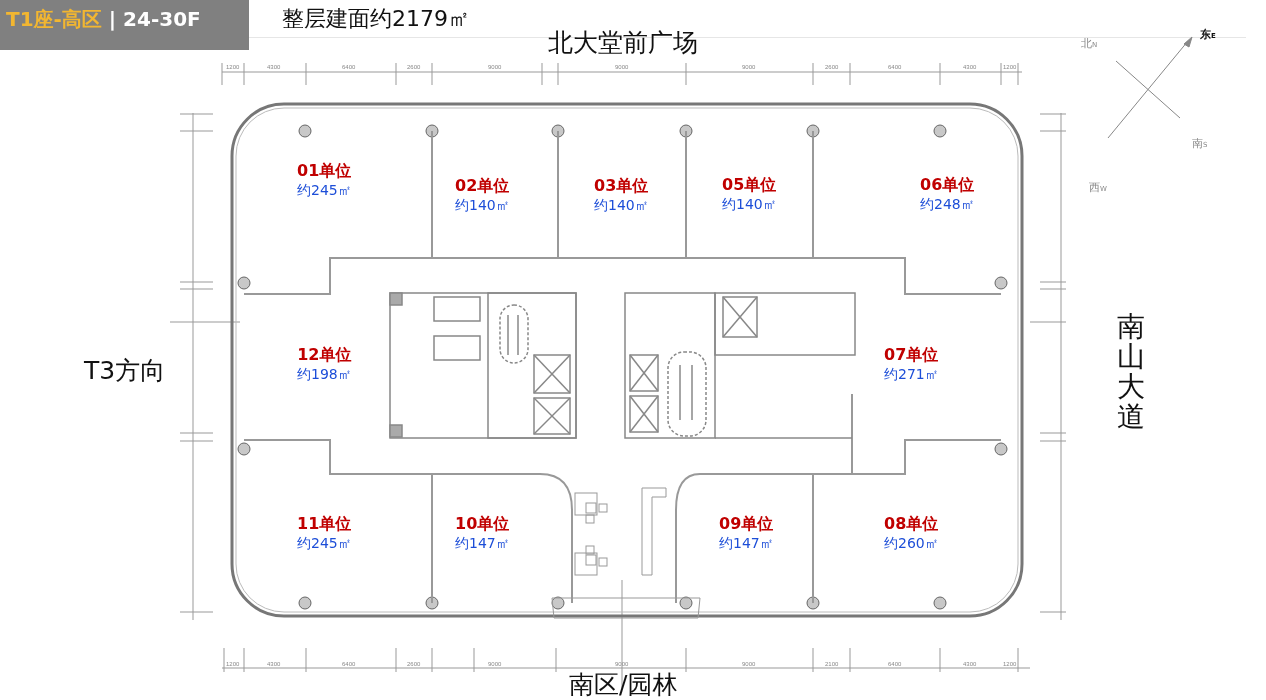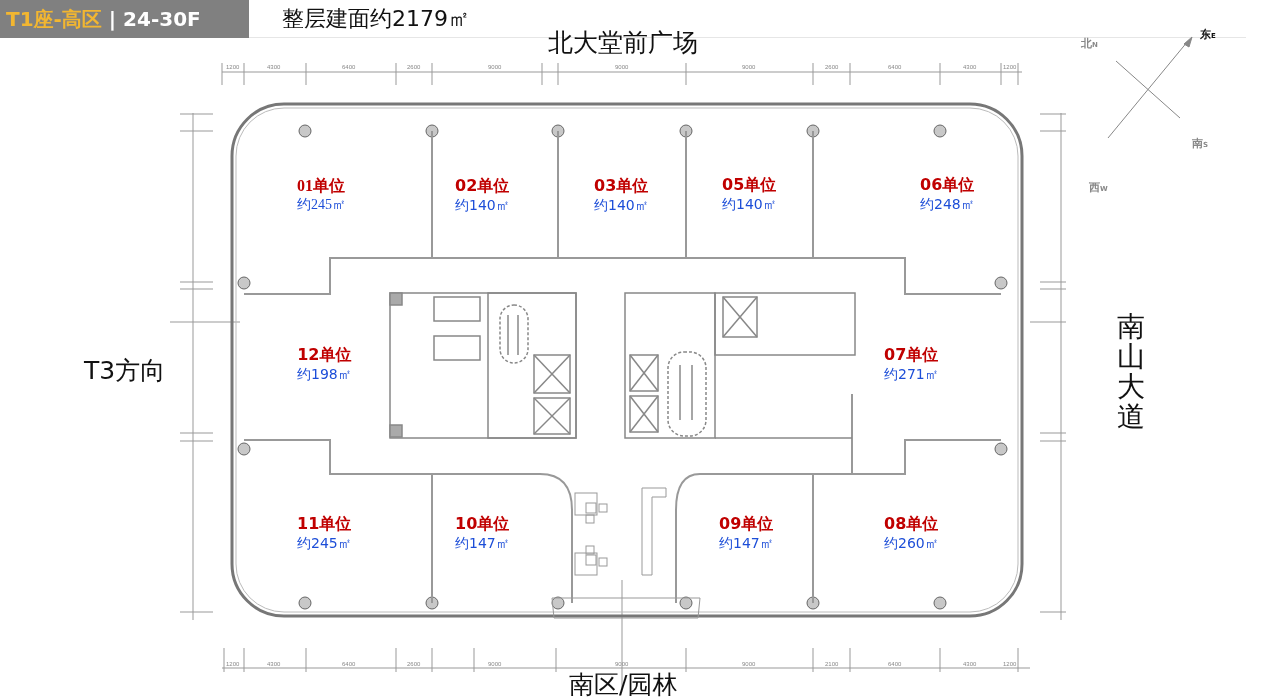--- a/index.html
+++ b/index.html
@@ -1,32 +1,32 @@
 <!DOCTYPE html>
 <html><head>
 <meta charset="utf-8">
 <style>
   html,body{margin:0;padding:0;background:#fff;}
   body{width:1266px;height:700px;position:relative;overflow:hidden;font-family:"DejaVu Sans","Liberation Sans",sans-serif;}
-  .badge{position:absolute;left:0;top:0;width:249px;height:38px;background:#808080;color:#f2b630;font-weight:bold;font-size:20px;line-height:38px;padding-left:6px;box-sizing:border-box;white-space:nowrap;}
+  .badge{position:absolute;left:0;top:0;width:249px;height:50px;background:#808080;color:#f2b630;font-weight:bold;font-size:20px;line-height:38px;padding-left:6px;box-sizing:border-box;white-space:nowrap;}
   .badge .sep{color:#fff;}
   .badge .floors{color:#fff;}
   .total-area{position:absolute;left:262px;top:4px;font-size:22px;color:#111;white-space:nowrap;margin-left:20px;}
   .top-rule{position:absolute;left:249px;right:20px;top:37px;height:1px;background:#e6e6e6;}
   .dir-label{position:absolute;font-size:25px;color:#111;white-space:nowrap;}
   .north{left:548px;top:26px;}
   .south{left:569px;top:668px;}
   .west{left:84px;top:354px;}
   .east{left:1117px;top:312px;width:26px;line-height:30px;text-align:center;font-size:28px;white-space:normal;word-break:break-all;}
   svg{position:absolute;left:0;top:0;}
   .unit{position:absolute;text-align:left;white-space:nowrap;}
   .unit .name{color:#c00000;font-weight:bold;font-size:16px;line-height:20px;display:block;}
   .unit .area{color:#1d4ed8;font-size:14px;line-height:18px;display:block;}
   .dim{font-family:"Liberation Sans",sans-serif;font-size:6px;fill:#888;}
-  .compass-txt{position:absolute;font-size:11px;color:#888;white-space:nowrap;font-weight:bold;}
+  .compass-txt{position:absolute;font-size:11px;color:#888;white-space:nowrap;}
   .compass-txt small{font-size:7px;}
   .compass-east{color:#111;font-weight:bold;}
 </style>
 </head>
 <body>
 
 <div class="badge">
   <span>T1座-高区</span>
   <span class="sep">|</span>
   <span class="floors">24-30F</span>
@@ -223,21 +223,21 @@
 <div class="compass-txt compass-east" style="left:1200px;top:27px;">
   <span>东</span><small>E</small>
 </div>
 <div class="compass-txt" style="left:1089px;top:140px;margin-top:40px;">
   <span>西</span><small>W</small>
 </div>
 <div class="compass-txt" style="left:1192px;top:136px;">
   <span>南</span><small>S</small>
 </div>
 
-<div class="unit" style="left:297px;top:176px;font-family:Liberation Serif, serif;">
+<div class="unit" style="left:297px;top:161px;">
   <span class="name">01单位</span>
   <span class="area">约245㎡</span>
 </div>
 <div class="unit" style="left:455px;top:176px;">
   <span class="name">02单位</span>
   <span class="area">约140㎡</span>
 </div>
 <div class="unit" style="left:594px;top:176px;">
   <span class="name">03单位</span>
   <span class="area">约140㎡</span>

